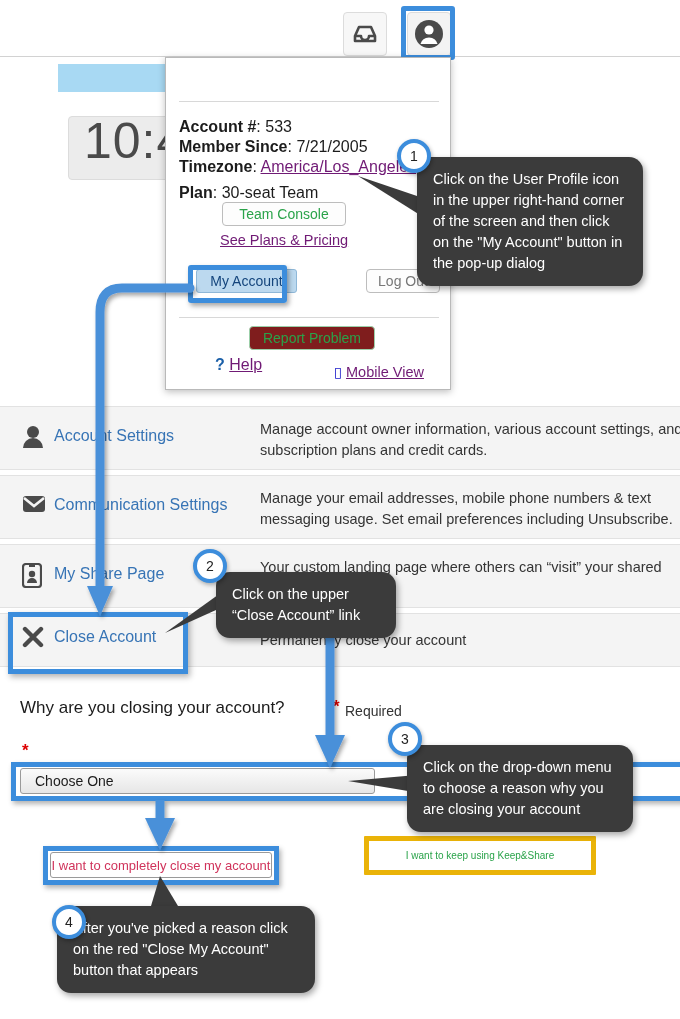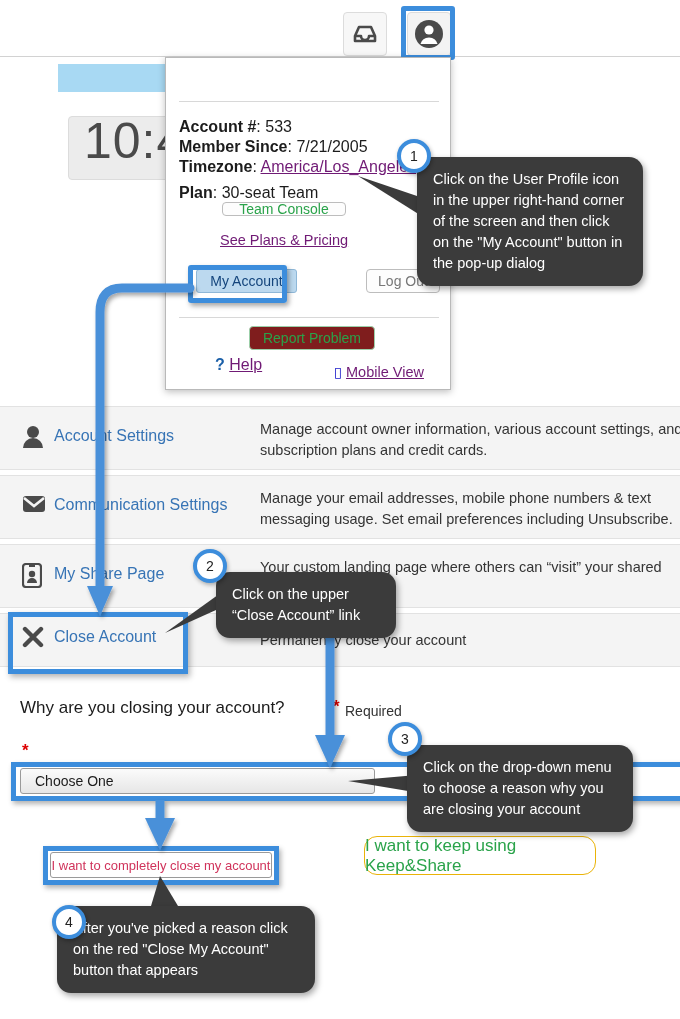--- a/index.html
+++ b/index.html
@@ -40,21 +40,21 @@
   .dlg-row b{font-weight:bold;}
   #row-account{top:60px;}
   #row-member{top:80px;}
   #row-tz{top:100px;}
   #row-plan{top:126px;}
   a.lnk{color:#701a75;text-decoration:underline;}
 
   .btn-outline{position:absolute;box-sizing:border-box;border:1px solid #bdbdbd;
       background:#fdfdfd;border-radius:4px;display:flex;align-items:center;
       justify-content:center;font-size:14px;}
-  #team-console-btn{left:56px;top:144px;width:124px;height:14px;color:#2aa34a;}
+  #team-console-btn{left:56px;top:144px;width:124px;height:24px;color:#2aa34a;}
   #see-plans-link{position:absolute;left:54px;top:174px;font-size:14.5px;}
   #log-out-btn{left:200px;top:211px;width:74px;height:24px;color:#777;}
   #report-problem-btn{left:83px;top:268px;width:126px;height:24px;color:#2aa34a;
       background:#7f1d1d;border-color:#9bcfa9;}
   #my-account-btn{position:absolute;left:30px;top:211px;width:101px;height:24px;
       box-sizing:border-box;border:1px solid #8fb8d8;border-radius:3px;
       background:#bcd9ef;color:#14457c;font-size:14px;display:flex;
       align-items:center;justify-content:center;}
   #my-account-hl{left:188px;top:265px;width:99px;height:38px;border:5px solid #3c8ddc;
       box-sizing:border-box;border-radius:3px;box-shadow:2px 3px 5px rgba(0,0,0,.35);}
@@ -89,22 +89,22 @@
       display:flex;align-items:center;padding-left:14px;}
   #select-hl{position:absolute;left:11px;top:762px;width:680px;height:39px;
       border:5px solid #3c8ddc;box-sizing:border-box;box-shadow:2px 3px 5px rgba(0,0,0,.3);}
 
   #close-acct-btn{position:absolute;left:50px;top:852px;width:222px;height:26px;
       box-sizing:border-box;border:1px solid #9a9a9a;border-radius:3px;background:#fff;
       color:#d0335b;font-size:13px;display:flex;align-items:center;justify-content:center;}
   #close-acct-hl{position:absolute;left:43px;top:846px;width:236px;height:39px;
       border:5px solid #3c8ddc;box-sizing:border-box;box-shadow:2px 3px 5px rgba(0,0,0,.3);}
   #keep-btn{position:absolute;left:364px;top:836px;width:232px;height:39px;
-      box-sizing:border-box;border:1px solid #eab308;border-radius:13px;background:#fff;
-      color:#2aa34a;font-size:17px;display:flex;align-items:center;justify-content:center;}
+      box-sizing:border-box;border:5px solid #eab308;border-radius:1px;background:#fff;
+      color:#2aa34a;font-size:10px;display:flex;align-items:center;justify-content:center;}
 
   
   .callout{position:absolute;background:#3b3b3b;border-radius:14px;color:#fff;
       font-size:14.5px;line-height:21px;padding:12px 16px;box-sizing:border-box;
       box-shadow:2px 3px 6px rgba(0,0,0,.35);}
   #callout1{left:417px;top:157px;width:226px;}
   #callout2{left:216px;top:572px;width:180px;}
   #callout3{left:407px;top:745px;width:226px;}
   #callout4{left:57px;top:906px;width:258px;}
   .badge{position:absolute;width:34px;height:34px;border-radius:50%;background:#fff;

